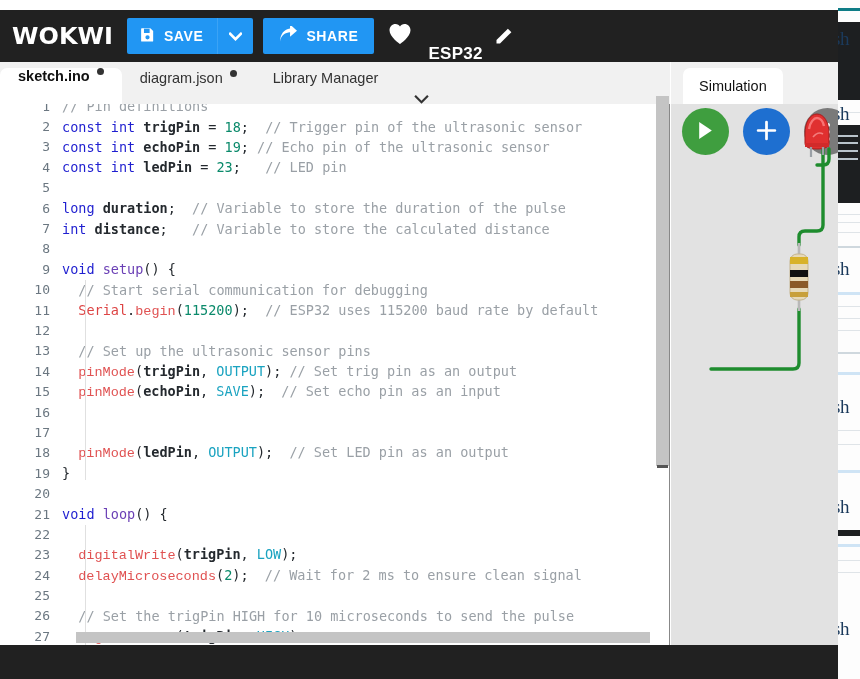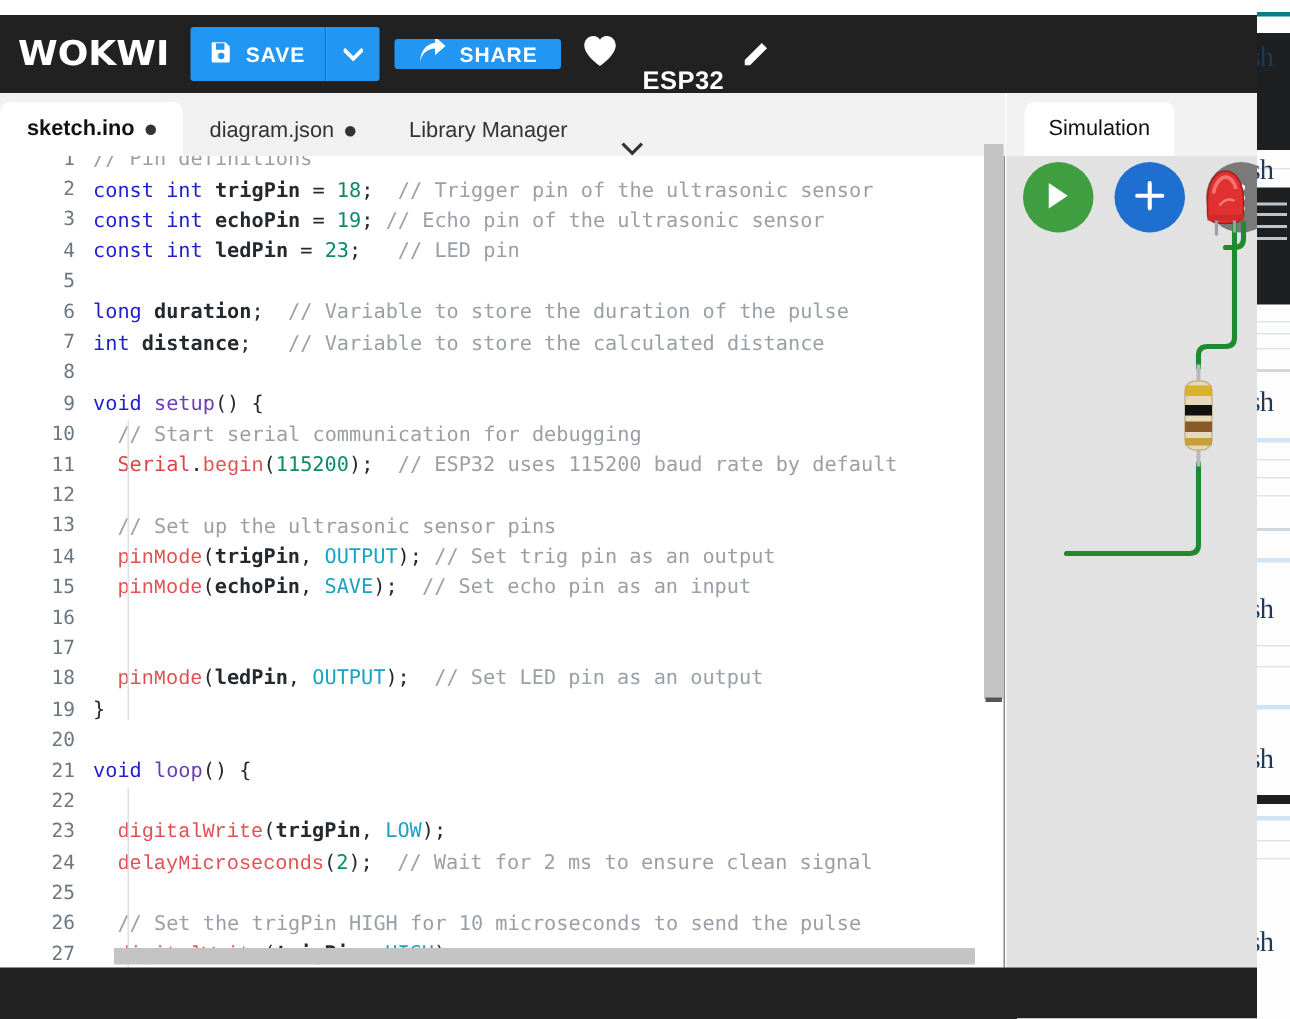--- a/index.html
+++ b/index.html
@@ -54,21 +54,21 @@
     font-size:14px; font-weight:bold; letter-spacing:0.6px;
     font-family:"Liberation Sans", sans-serif;
   }
   .btn-save-caret {
     background:#2196f3; width:36px; height:36px; border:none; cursor:pointer;
     border-radius:0 2px 2px 0;
     display:flex; align-items:center; justify-content:center;
     border-left:1px solid #3ba3f5;
   }
   .btn-share {
-    background:#2196f3; color:#fff; height:20px;
+    background:#2196f3; color:#fff; height:36px;
     display:flex; align-items:center; gap:8px;
     padding:0 16px; border:none; cursor:pointer; border-radius:2px;
     font-size:14px; font-weight:bold; letter-spacing:0.6px;
     margin-right:14px;
     font-family:"Liberation Sans", sans-serif;
   }
   .heart { color:#ffffff; font-size:22px; cursor:pointer; margin-right:16px; line-height:1; }
   .proj-name {
     color:#ffffff; font-size:17px; font-weight:bold; letter-spacing:0.3px;
     margin-right:10px;
@@ -76,21 +76,21 @@
   }
   .pencil { cursor:pointer; display:flex; align-items:center; }
 
   
   .tabbar {
     position:absolute; top:62px; left:0; width:670px; height:42px;
     background:#f1f1f1; z-index:4;
     display:flex; align-items:flex-end;
   }
   .tab {
-    height:34px; display:flex; align-items:center; gap:7px;
+    height:34px; display:flex; gap:7px;
     padding:0 18px; font-size:14.5px; color:#333;
     cursor:pointer; white-space:nowrap;
   }
   .tab.active {
     background:#ffffff; font-weight:bold; color:#111;
     border-radius:7px 7px 0 0; height:36px;
   }
   .tab-dot {
     width:7px; height:7px; border-radius:50%; background:#333;
     display:inline-block;

